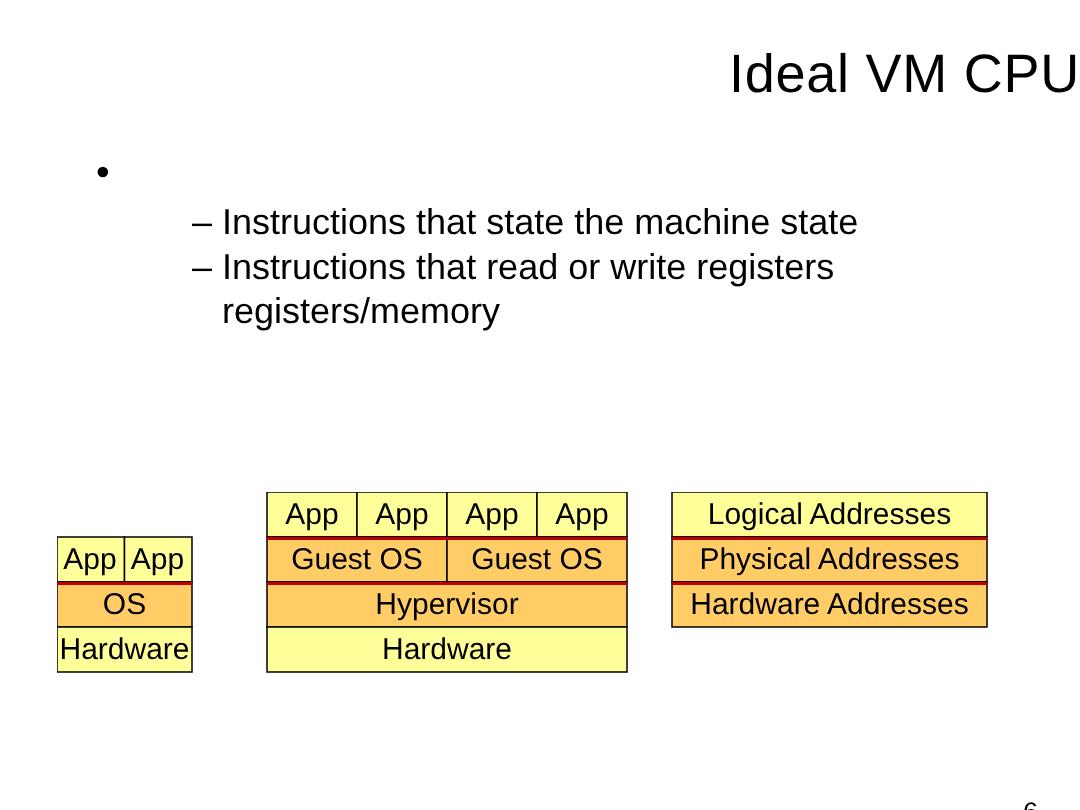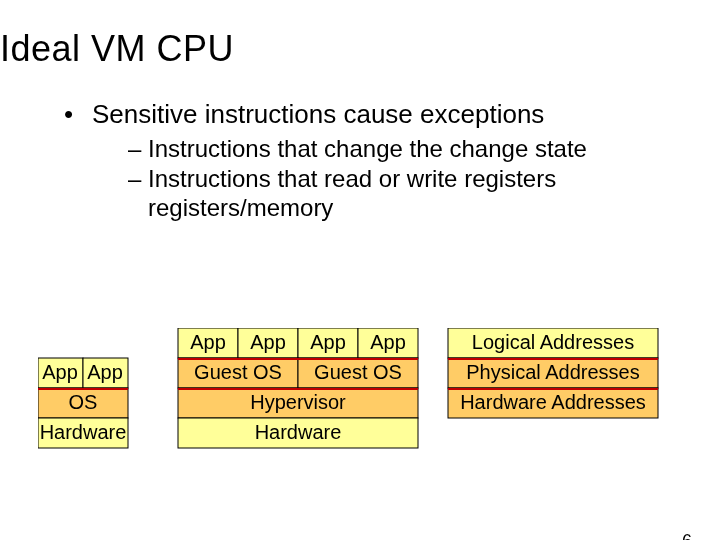--- a/index.html
+++ b/index.html
@@ -12,21 +12,21 @@
     color: #000;
     overflow: hidden;
   }
   .slide {
     position: relative;
     width: 720px;
     height: 540px;
     box-sizing: border-box;
   }
   .title {
-    text-align: left;
+    text-align: right;
     font-size: 36px;
     font-weight: normal;
     margin-top: 28px;
     margin-bottom: 28px;
     letter-spacing: 0.5px;
   }
   .bullets {
     font-size: 26px;
     line-height: 1.25;
     margin: 0 40px 0 60px;
@@ -77,26 +77,25 @@
 </head>
 <body>
 
 <div class="slide">
 
   <div class="title">Ideal VM CPU</div>
 
   <div class="bullets">
     <div class="bullet-l1">
       <span class="dot">•</span>
-      <span>Sensitive instructions cause exceptions</span>
     </div>
     <div class="sub-wrap">
       <div class="bullet-l2">
         <span class="dash">–</span>
-        <span>Instructions that change the change state</span>
+        <span>Instructions that state the machine state</span>
       </div>
       <div class="bullet-l2">
         <span class="dash">–</span>
         <span>Instructions that read or write registers registers/memory</span>
       </div>
     </div>
   </div>
 
   <div class="diagram">
     <svg class="svg-tables" width="648" height="170">

